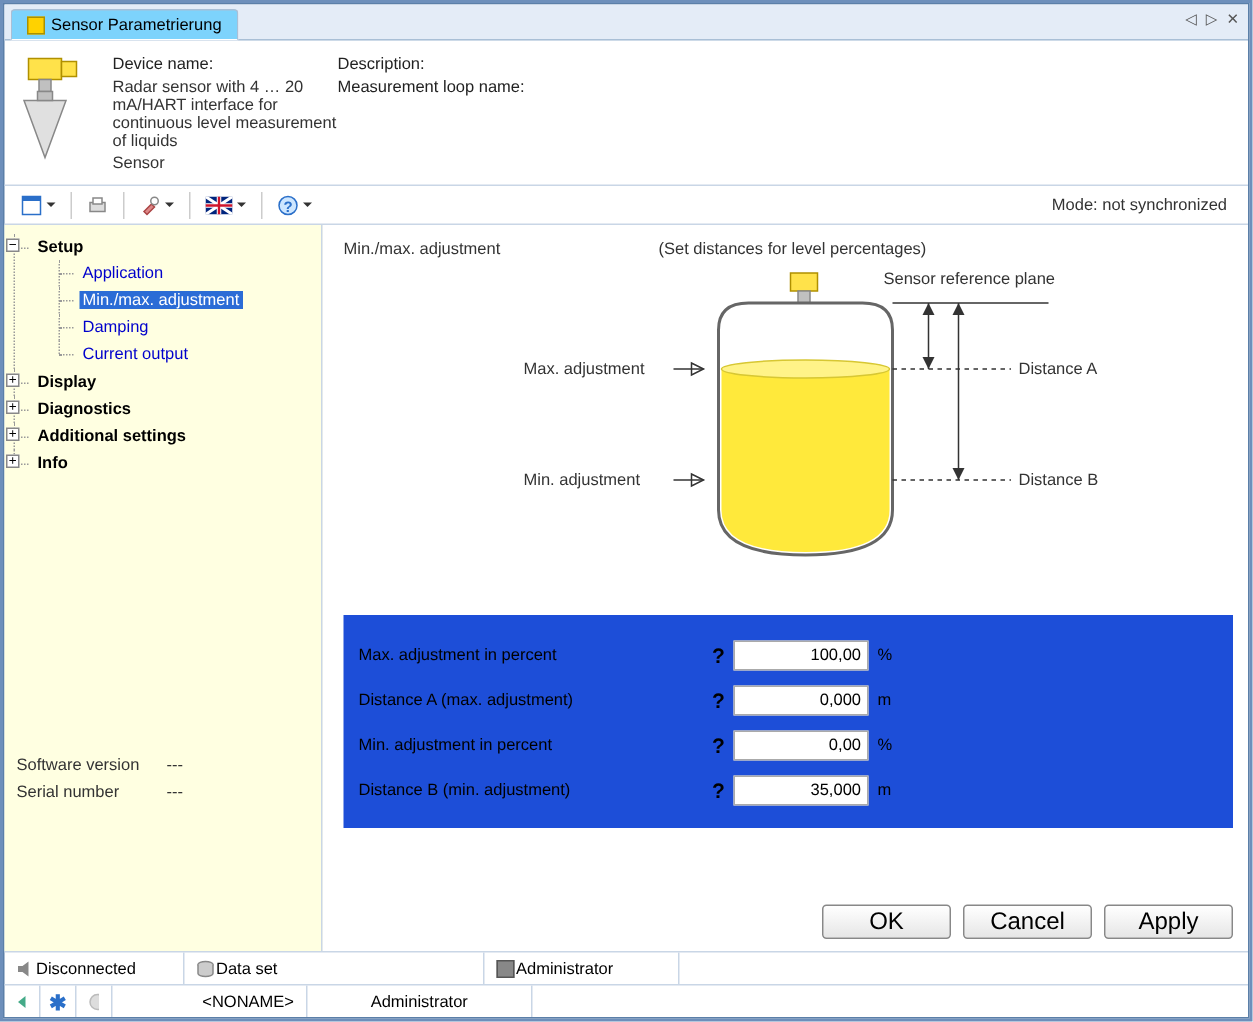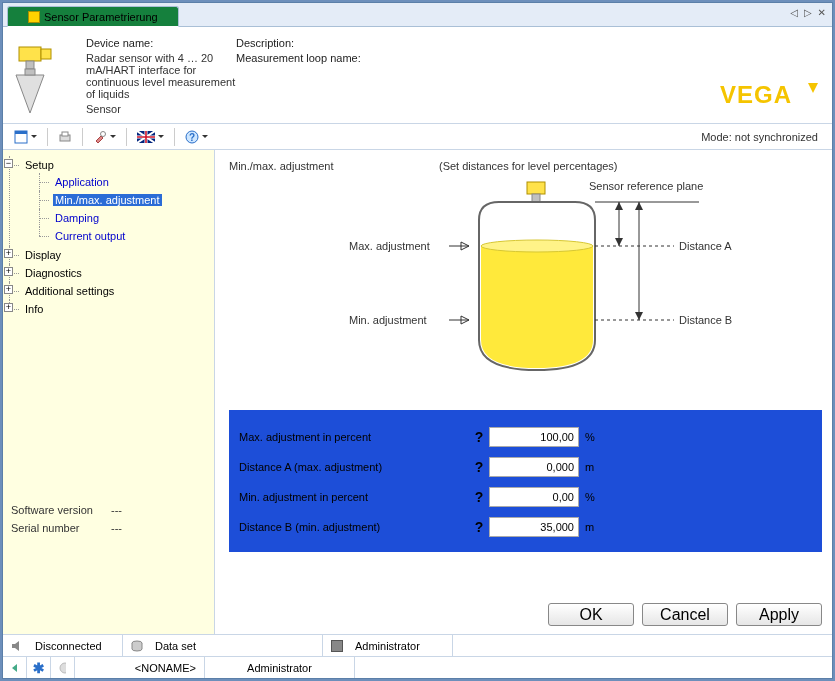--- a/index.html
+++ b/index.html
@@ -28,22 +28,22 @@
     display: flex;
     align-items: flex-end;
     padding-left: 4px;
     position: relative;
   }
   .tab {
     display: flex;
     align-items: center;
     gap: 4px;
     height: 21px;
-    padding: 0 20px;
-    background: #15803d;
+    padding: 0 10px;
+    background: #7dd3fc;
     border: 1px solid #a9bfd6;
     border-bottom: 1px solid #fff;
     border-top-left-radius: 3px;
     border-top-right-radius: 3px;
     margin-bottom: -1px;
     font-size: 11px;
   }
   .tab .ticon {
     width: 12px; height: 12px;
     background: #ffd200;
@@ -56,23 +56,23 @@
     display: flex;
     gap: 6px;
     font-size: 10px;
     color: #555;
   }
   .tabbar-right span { cursor: default; }
   
   .device-header {
     display: flex;
     padding: 10px 12px 8px 8px;
-    gap: 23px;
+    gap: 12px;
     border-bottom: 1px solid #c9d6e6;
-    align-items: flex-end;
+    align-items: flex-start;
   }
   .sensor-draw {
     width: 52px;
     height: 70px;
     position: relative;
   }
   .dev-info {
     display: grid;
     grid-template-columns: 150px auto;
     row-gap: 3px;
@@ -167,21 +167,21 @@
     font-size: 9px;
     line-height: 7px;
     text-align: center;
     z-index: 2;
   }
   .tree .node-label {
     color: #0000cc;
     padding: 0 2px;
     cursor: default;
   }
-  .tree .node-label.root { color: #000; }
+  .tree .node-label.root { color: #000; font-weight: bold; }
   .tree .node-label.selected {
     background: #2b6cd6;
     color: #fff;
   }
   .tree-bottom {
     position: absolute;
     bottom: 100px;
     left: 8px;
     display: grid;
     grid-template-columns: 100px auto;
@@ -256,21 +256,21 @@
     height: 22px;
     border-top: 1px solid #c9d6e6;
     display: flex;
     align-items: center;
     font-size: 11px;
   }
   .status-cell {
     height: 100%;
     display: flex;
     align-items: center;
-    gap: 12px;
+    gap: 1px;
     padding: 0 8px;
     border-right: 1px solid #c9d6e6;
   }
   .status2 .status-cell { border-right: 1px solid #c9d6e6; }
   .icon-sq {
     width: 12px; height: 12px;
     display: inline-block;
   }
   .arrow-label {
     position: absolute;
@@ -304,26 +304,20 @@
         <polygon points="5,30 33,30 19,68" fill="#e0e0e0" stroke="#888"></polygon>
         <rect x="14" y="24" width="10" height="6" fill="#c0c0c0" stroke="#888"></rect>
       </svg>
     </div>
     <div class="dev-info">
       <span class="lbl">Device name:</span>
       <span class="lbl">Description:</span>
       <span>Radar sensor with 4 … 20 mA/HART interface for continuous level measurement of liquids</span>
       <span class="lbl">Measurement loop name:</span>
       <span>Sensor</span>
-    </div>
-    <div class="logo">
-      <svg width="100" height="36" viewBox="0 0 100 36">
-        <text x="0" y="26" font-family="Arial" font-weight="900" font-size="24" fill="#f5c400" letter-spacing="1">VEGA</text>
-        <polygon points="88,6 98,6 93,16" fill="#f5c400"></polygon>
-      </svg>
     </div>
   </div>
 
   <div class="toolbar">
     <div class="tbtn">
       <svg width="14" height="14">
           <rect x="1" y="1" width="12" height="12" fill="none" stroke="#2a6fc9"></rect>
           <rect x="1" y="1" width="12" height="3" fill="#2a6fc9"></rect>
         </svg>
       <span class="drop-caret"></span>

